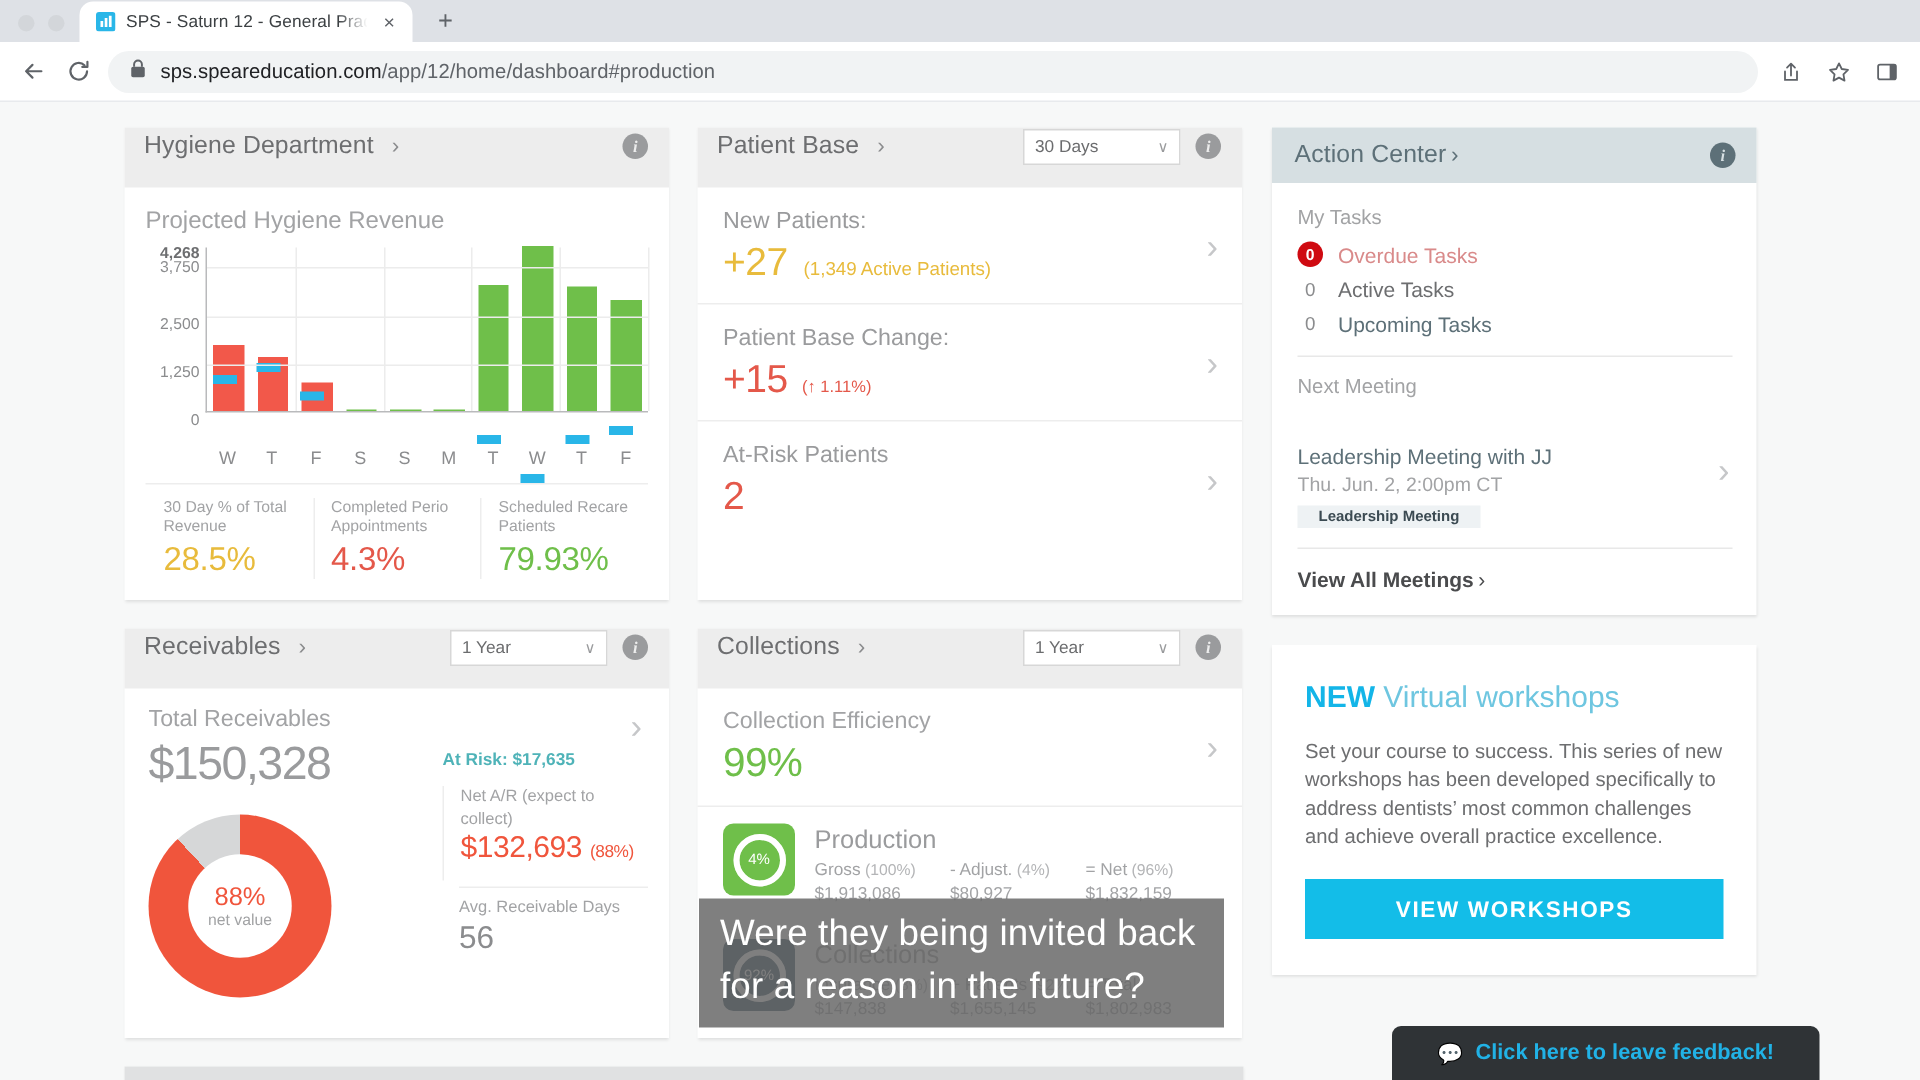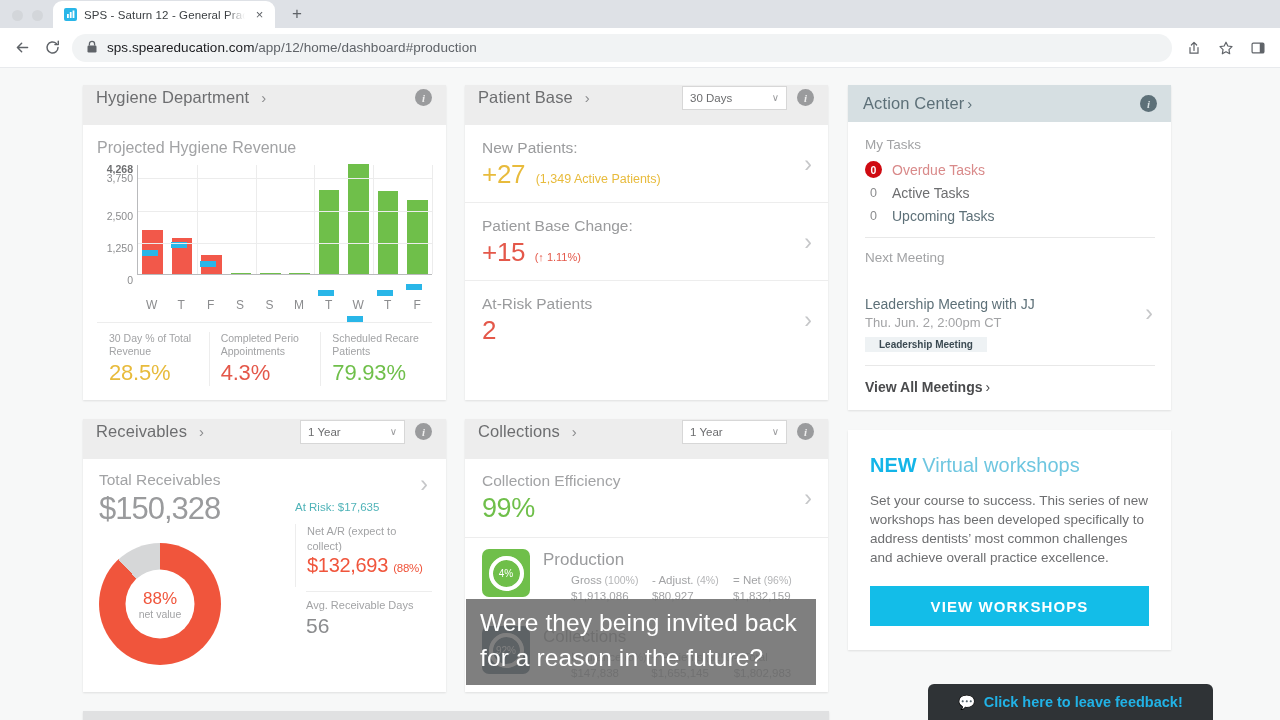--- a/index.html
+++ b/index.html
@@ -163,21 +163,21 @@
     background: conic-gradient(#f0553c 0deg 317deg, #d6d7d8 317deg 360deg);
   }
   .donut-hole {
     position: absolute; left: 50%; top: 50%; transform: translate(-50%,-50%);
     width: 69px; height: 69px; border-radius: 50%; background: #fff;
     display: flex; flex-direction: column; align-items: center; justify-content: center;
   }
   .donut-pct { font-size: 17px; color: #f0553c; line-height: 19px; }
   .donut-cap { font-size: 10.5px; color: #a2a3a5; line-height: 12px; }
   .rc-right { flex: 1; padding-left: 10px; position: relative; padding-top: 30px; }
-  .rc-risk { font-size: 11.5px; color: #4fb3b8; font-weight: 400; margin-bottom: 11px; }
+  .rc-risk { font-size: 11.5px; color: #4fb3b8; font-weight: 700; margin-bottom: 11px; }
   .rc-box { border-left: 1px solid #ededed; padding: 0 0 10px 11px; }
   .rc-sub { font-size: 11px; color: #a2a3a5; line-height: 15px; }
   .rc-amt { font-size: 20px; color: #f0553c; letter-spacing: -.3px; }
   .rc-amt small { font-size: 11.5px; }
   .rc-div { border-top: 1px solid #ededed; margin: 4px 0 0 11px; padding-top: 6px; }
   .rc-days { font-size: 21px; color: #8b8c8e; line-height: 26px; }
   .rc-chev { position: absolute; right: 2px; top: 2px; }
 
   
   .cl-eff { padding: 12px 14px 12px 17px; border-bottom: 1px solid #ededed;
@@ -194,21 +194,21 @@
     width: 35px; height: 35px; border-radius: 50%;
     display: flex; align-items: center; justify-content: center;
     font-size: 10px; color: #fff; position: relative;
   }
   .ring::before {
     content: ""; position: absolute; inset: -4px; border-radius: 50%;
     border: 4px solid #fff;
   }
   .cl-body { flex: 1; min-width: 0; }
   .cl-name { font-size: 17px; color: #9a9b9d; line-height: 22px; }
-  .cl-grid { display: flex; margin-top: 2px; margin-left: 28px; }
+  .cl-grid { display: flex; margin-top: 2px; }
   .cl-cell { flex: 1; }
   .cl-cell .k { font-size: 10.5px; color: #b4b5b7; line-height: 15px; white-space: nowrap; }
   .cl-cell .k b { font-weight: 400; font-size: 11.5px; color: #a2a3a5; }
   .cl-cell .v { font-size: 11.5px; color: #a2a3a5; line-height: 16px; }
 
   
   .card-r { background: #fff; width: 323px; box-shadow: 0 1px 2px rgba(0,0,0,.10); }
   .ac-head { height: 37px; background: #d6dfe2; display: flex; align-items: center;
              padding: 0 14px 0 15px; }
   .ac-title { font-size: 16.5px; color: #5d7078; letter-spacing: .1px; }

